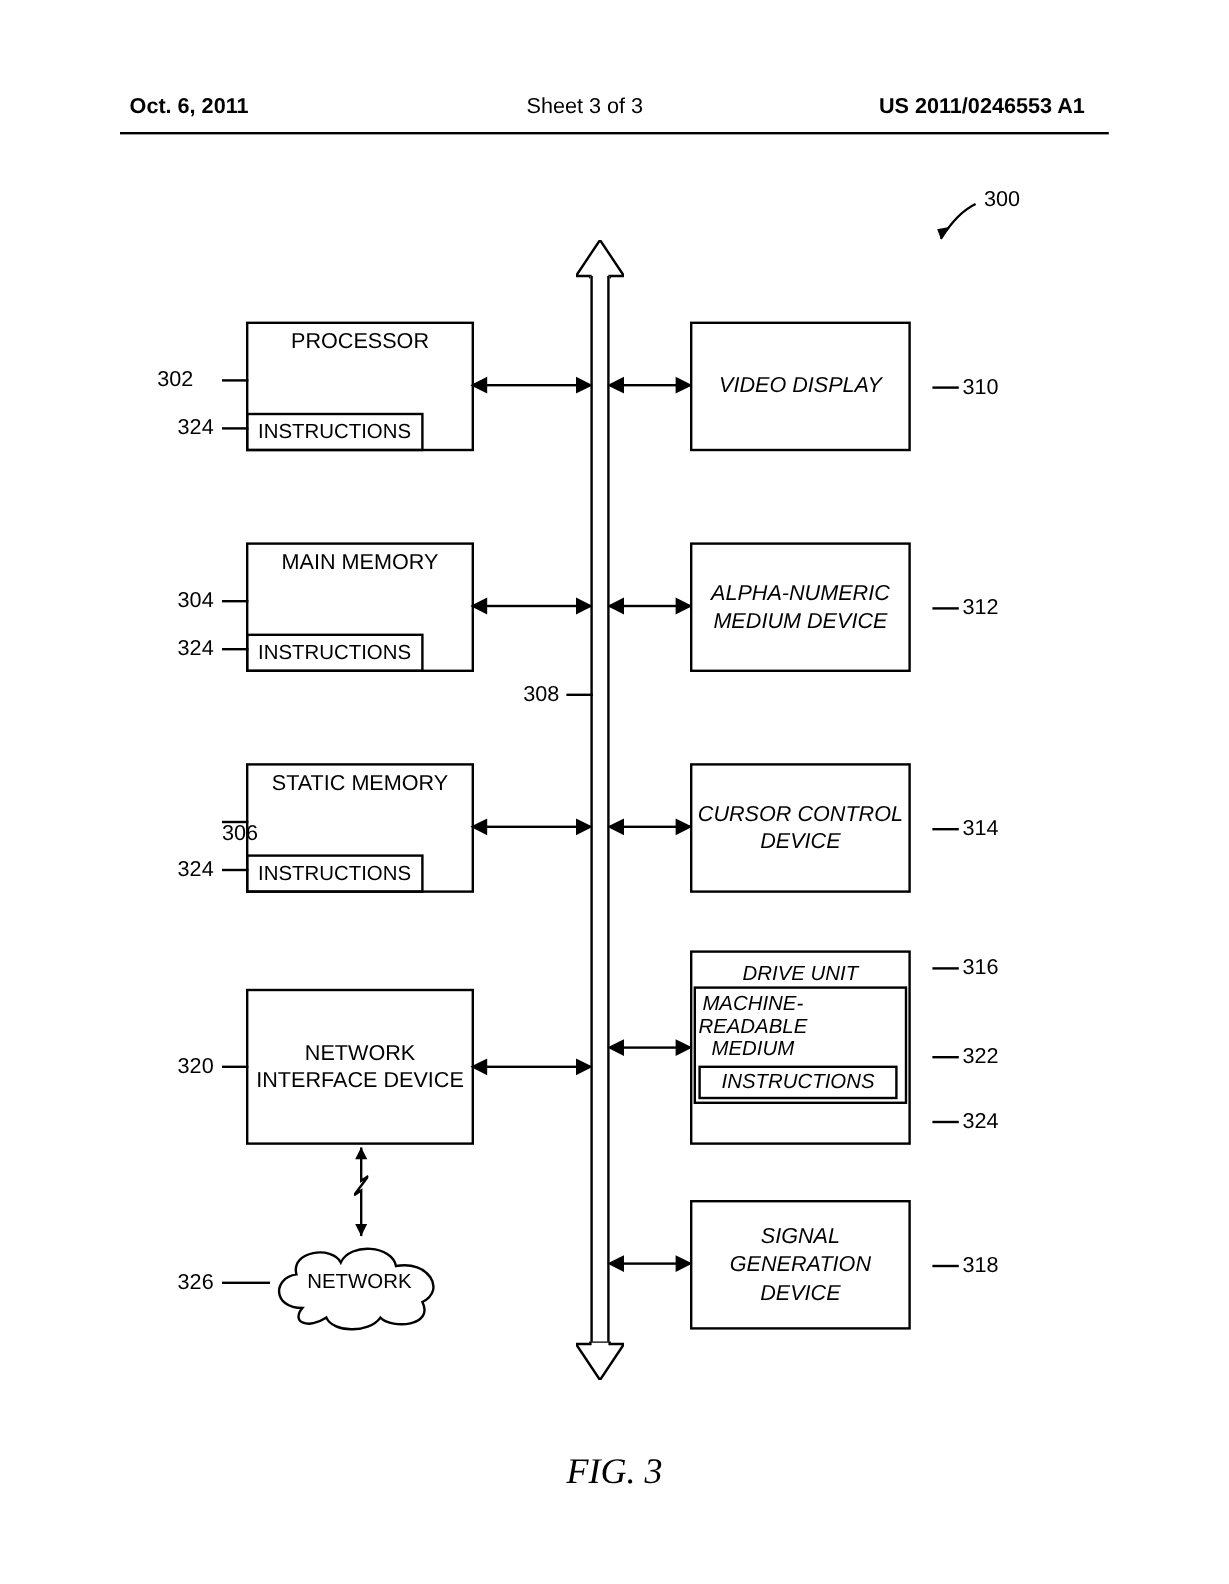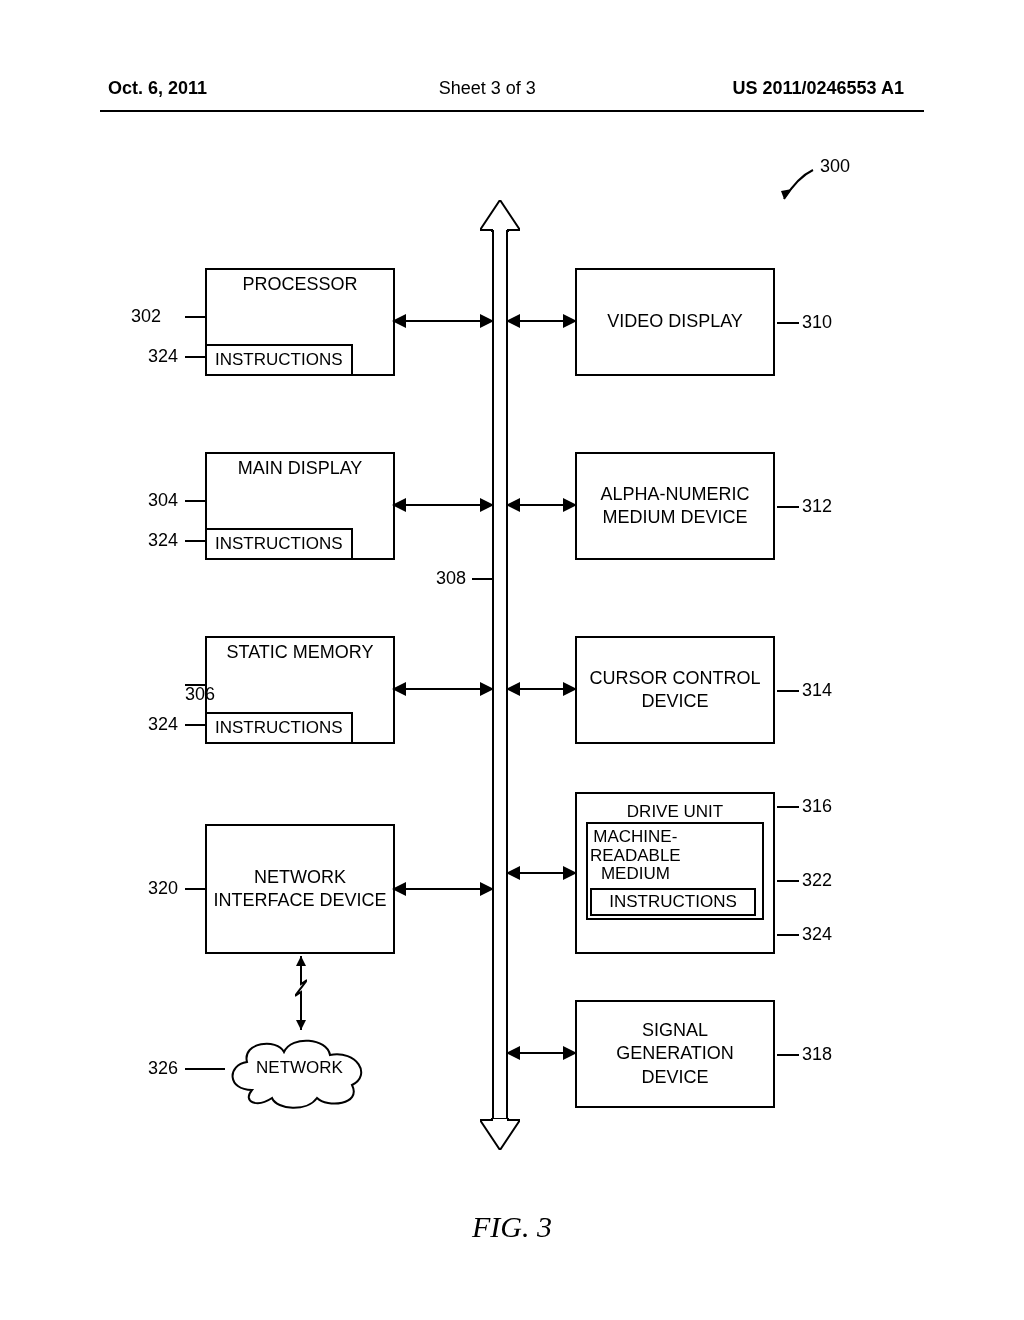--- a/index.html
+++ b/index.html
@@ -16,21 +16,21 @@
   .bus { position: absolute; left: 350px; top: 40px; width: 40px; height: 950px; }
   .bus .shaft { position: absolute; left: 12px; top: 30px; width: 16px; height: 890px; border-left: 2px solid #000; border-right: 2px solid #000; background: #fff; }
   .bus .tri-top { position: absolute; left: 0; top: 0; width: 40px; height: 32px; }
   .bus .tri-bot { position: absolute; left: 0; bottom: 0; width: 40px; height: 32px; }
 
   .box { position: absolute; border: 2px solid #000; background: #fff; text-align: center; font-size: 18px; display: flex; flex-direction: column; justify-content: center; align-items: center; }
   .box .title { padding: 4px 4px; }
   .innerbox { border: 2px solid #000; padding: 4px 8px; font-size: 17px; margin-top: auto; }
   
   .leftcol .box { left: 75px; width: 190px; }
-  .rightcol .box { left: 445px; width: 200px; }
+  .rightcol .box { left: 445px; width: 184px; font-style: italic; }
   .proc { top: 108px; height: 108px; }
   .mainmem { top: 292px; height: 108px; }
   .statmem { top: 476px; height: 108px; }
   .net { top: 664px; height: 130px; }
   .cloud-wrap { position: absolute; left: 92px; top: 870px; width: 155px; height: 80px; }
   .cloud-label { position: absolute; left: 0; top: 28px; width: 100%; text-align: center; font-size: 17px; z-index: 2; }
 
   .video { top: 108px; height: 108px; }
   .alpha { top: 292px; height: 108px; }
   .cursor { top: 476px; height: 108px; }
@@ -84,21 +84,21 @@
   </div>
   <div class="ref" style="left:306px; top:408px;">308</div>
   <div class="tick" style="left:342px; top:418px;"></div>
 
   <div class="leftcol">
     <div class="box proc">
       <div class="title">PROCESSOR</div>
       <div class="innerbox" style="align-self:flex-start; margin-left:-2px; margin-bottom:-2px;">INSTRUCTIONS</div>
     </div>
     <div class="box mainmem">
-      <div class="title">MAIN DISPLAY</div>
+      <div class="title">MAIN MEMORY</div>
       <div class="innerbox" style="align-self:flex-start; margin-left:-2px; margin-bottom:-2px;">INSTRUCTIONS</div>
     </div>
     <div class="box statmem">
       <div class="title">STATIC MEMORY</div>
       <div class="innerbox" style="align-self:flex-start; margin-left:-2px; margin-bottom:-2px;">INSTRUCTIONS</div>
     </div>
     <div class="box net">
       <div class="title" style="line-height:1.3;">NETWORK INTERFACE DEVICE</div>
     </div>
 

